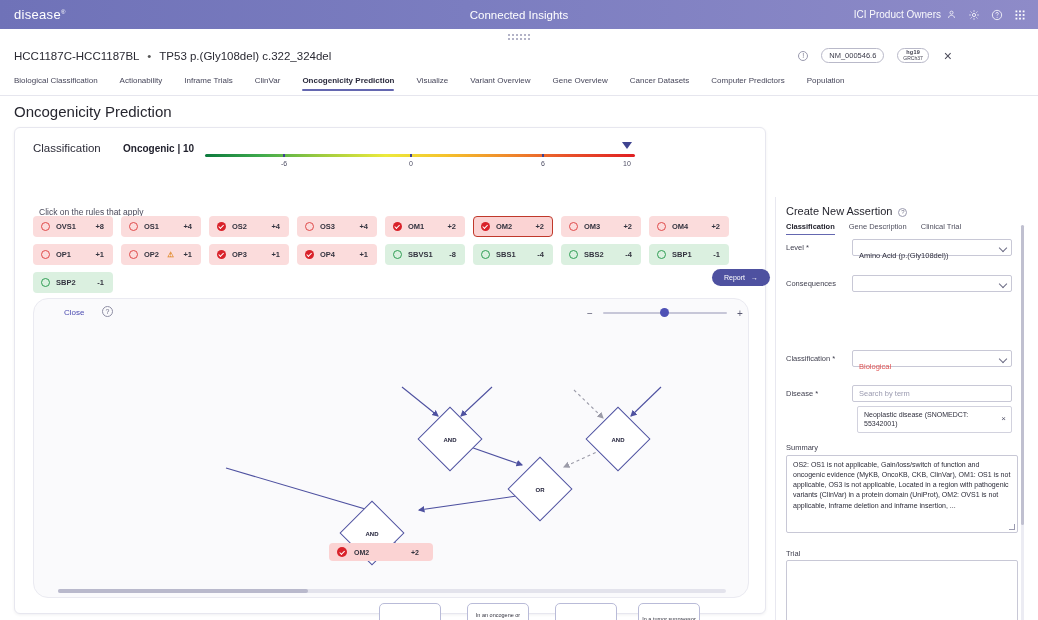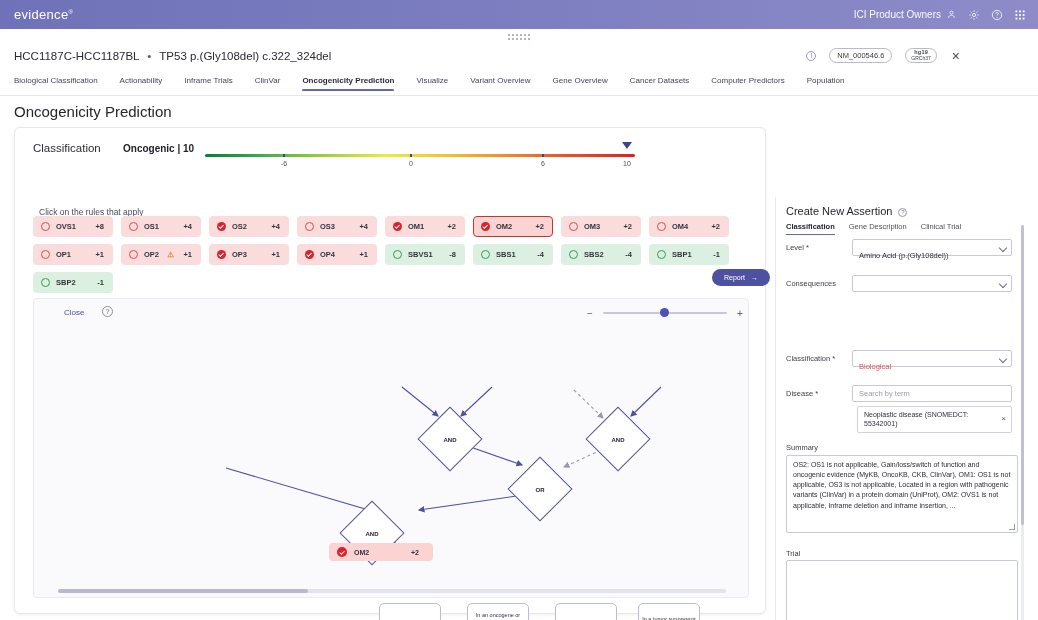--- a/index.html
+++ b/index.html
@@ -37,21 +37,21 @@
   .draghandle i { width:2px; height:2px; background:#9a9ab5; border-radius:50%; display:block; }
   .draghandle .row2 { display:flex; gap:2px; }
 
   
   .varhead {
     position:absolute; left:0; top:42px; width:970px; height:27px;
     display:flex; align-items:center;
   }
   .varhead .title { margin-left:14px; font-size:11.5px; color:#2a2a33; font-weight:400;}
   .varhead .dot { margin:0 5px; color:#555; }
-  .varhead-right { margin-left:auto; margin-right:8px; display:flex; align-items:center; gap:13px; }
+  .varhead-right { margin-left:auto; margin-right:16px; display:flex; align-items:center; gap:13px; }
   .pillbtn {
     border:1px solid #b9b9c9; border-radius:10px; height:15px; padding:0 7px;
     display:flex; align-items:center; font-size:7.5px; color:#3b3b4a; background:#fff;
   }
   .pillbtn.sm { padding:0 5px; line-height:1; flex-direction:column; justify-content:center; }
   .pillbtn.sm b { font-size:5.5px; font-weight:700; letter-spacing:.2px;}
   .pillbtn.sm i { font-size:5px; font-style:normal; }
   .circ-q {
     width:10px;height:10px;border:1px solid #9a9aae;border-radius:50%;
     font-size:7px;color:#75758a;display:flex;align-items:center;justify-content:center;
@@ -132,21 +132,21 @@
   .mark.o-green { border:1.3px solid #2f9e54; background:transparent; }
   .mark.f-red { background:#d9222a; }
   .mark.f-red::after {
     content:""; width:4px; height:2px; border-left:1.2px solid #fff; border-bottom:1.2px solid #fff;
     transform:rotate(-45deg) translate(0px,-0.5px);
   }
 
   
   .flowpanel {
     position:absolute; left:18px; top:170px; width:716px; height:300px;
-    background:#fafafc; border:1px solid #eaeaf1; border-radius:4px;
+    background:#fafafc; border:1px solid #eaeaf1; border-radius:15px;
   }
   .flowtools { position:absolute; left:0; top:0; width:716px; height:28px; }
   .closelink { position:absolute; left:30px; top:9px; font-size:8px; color:#4a4ab0; }
   .helpcirc {
     position:absolute; left:68px; top:7px; width:11px; height:11px; border-radius:50%;
     border:1px solid #8e8ea4; font-size:7px; color:#6a6a82;
     display:flex; align-items:center; justify-content:center;
   }
   .zoomctl { position:absolute; left:550px; top:7px; width:162px; height:14px; display:flex; align-items:center; }
   .zoomctl .minus, .zoomctl .plus { font-size:10px; color:#5a5a72; width:12px; text-align:center; }
@@ -238,22 +238,23 @@
   }
   .rp-scroll i { display:block; width:3px; height:300px; background:#c0c0d0; border-radius:2px; }
 </style>
 </head>
 <body>
 
 <div id="app">
 
   <div class="topbar">
     <div class="brand">
-      <span>evidence</span><sup>®</sup>
+      <span>disease</span><sup>®</sup>
     </div>
+    <div class="topbar-center">Connected Insights</div>
     <div class="topbar-right">
       <div class="usr">
         <span>ICI Product Owners</span>
         <svg class="ico-svg" width="11" height="11" viewBox="0 0 24 24">
           <circle cx="12" cy="8" r="3.4" fill="none" stroke="#fff" stroke-width="1.7"></circle>
           <path d="M5.5 19.5c0-3.6 2.9-5.7 6.5-5.7s6.5 2.1 6.5 5.7" fill="none" stroke="#fff" stroke-width="1.7"></path>
         </svg>
       </div>
       <svg class="ico-svg" width="12" height="12" viewBox="0 0 24 24">
         <circle cx="12" cy="12" r="3.2" fill="none" stroke="#fff" stroke-width="1.6"></circle>

